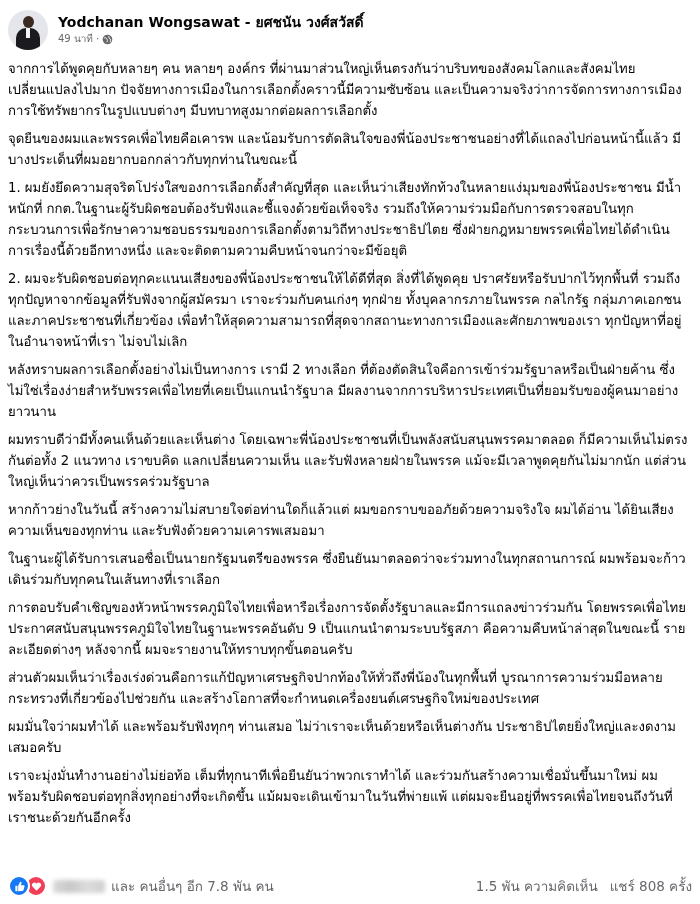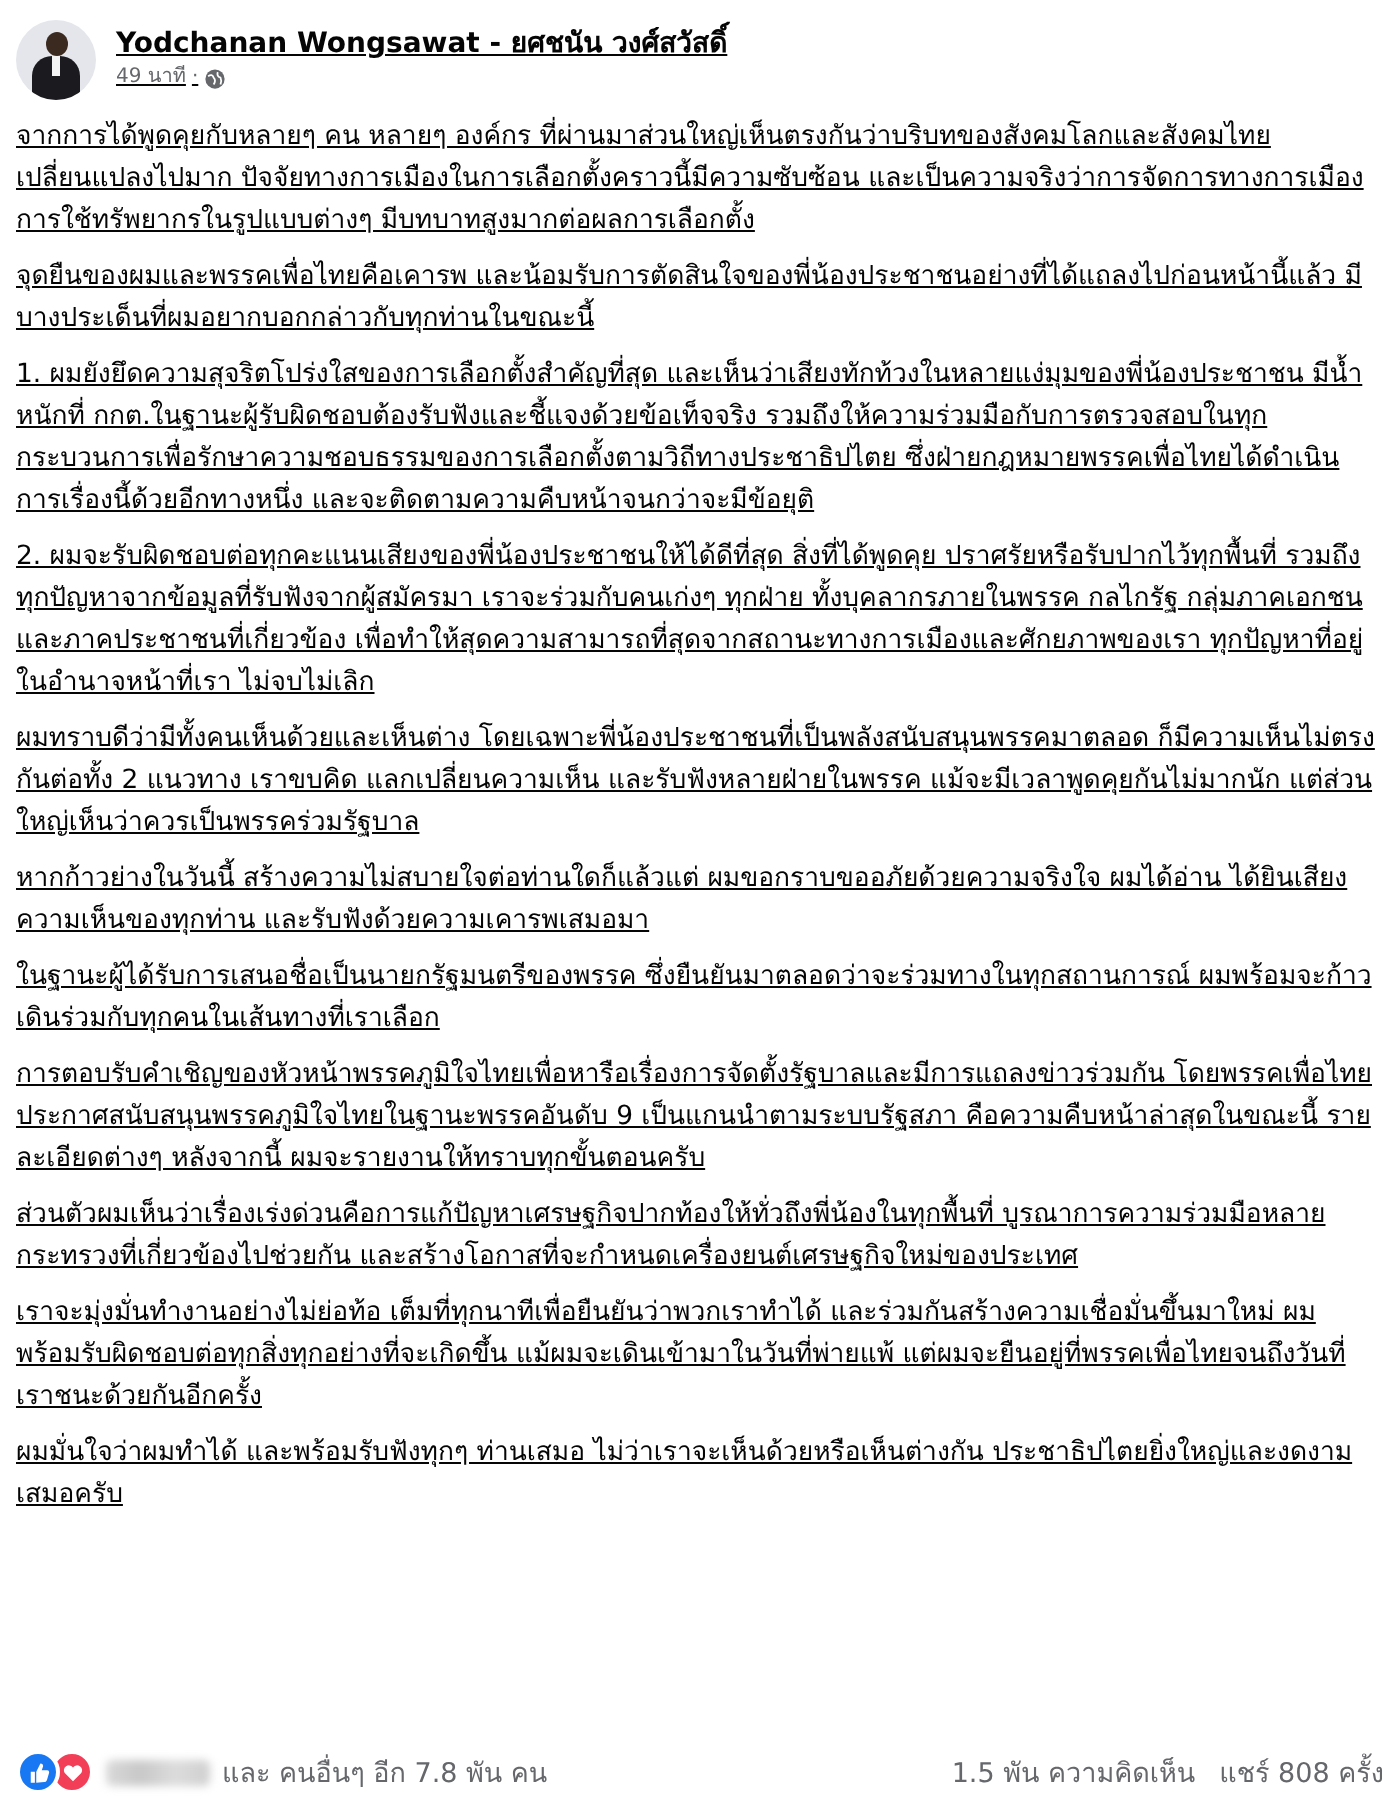--- a/index.html
+++ b/index.html
@@ -1,17 +1,17 @@
 <!DOCTYPE html>
 <html><head>
 <meta charset="utf-8">
 <style>
   html, body { margin:0; padding:0; background:#fff; }
   body { width:700px; height:904px; overflow:hidden; font-family:"DejaVu Sans","Liberation Sans",sans-serif; color:#050505; }
-  .post { position:relative; width:700px; height:688px; box-sizing:border-box; padding:0 8px;text-decoration:underline; }
+  .post { position:relative; width:700px; height:688px; box-sizing:border-box; padding:0 8px; }
   .header { display:flex; align-items:center; height:56px; padding-top:2px; }
   .avatar { width:40px; height:40px; border-radius:50%; background:#e4e6eb; overflow:hidden; position:relative; margin-right:10px; flex:none; }
   .avatar .head { position:absolute; left:15px; top:6px; width:11px; height:12px; border-radius:50%; background:#3a2a20; }
   .avatar .body { position:absolute; left:8px; top:18px; width:24px; height:26px; border-radius:10px 10px 0 0; background:#1b1b1f; }
   .avatar .shirt { position:absolute; left:18px; top:18px; width:4px; height:10px; background:#f4f4f4; }
   .author { font-weight:bold; font-size:14px; line-height:18px; color:#050505; }
   .meta { font-size:10px; color:#65676b; line-height:16px; display:flex; align-items:center; gap:3px; }
   .globe { display:inline-block; width:11px; height:11px; }
   .content { font-size:13.2px; line-height:21px; color:#050505; padding-right:4px; }
   .content p { margin:0 0 7px 0; }
@@ -45,27 +45,28 @@
         </svg>
       </div>
     </div>
   </div>
 
   <div class="content">
     <p>จากการได้พูดคุยกับหลายๆ คน หลายๆ องค์กร ที่ผ่านมาส่วนใหญ่เห็นตรงกันว่าบริบทของสังคมโลกและสังคมไทยเปลี่ยนแปลงไปมาก ปัจจัยทางการเมืองในการเลือกตั้งคราวนี้มีความซับซ้อน และเป็นความจริงว่าการจัดการทางการเมือง การใช้ทรัพยากรในรูปแบบต่างๆ มีบทบาทสูงมากต่อผลการเลือกตั้ง</p>
     <p>จุดยืนของผมและพรรคเพื่อไทยคือเคารพ และน้อมรับการตัดสินใจของพี่น้องประชาชนอย่างที่ได้แถลงไปก่อนหน้านี้แล้ว มีบางประเด็นที่ผมอยากบอกกล่าวกับทุกท่านในขณะนี้</p>
     <p>1. ผมยังยึดความสุจริตโปร่งใสของการเลือกตั้งสำคัญที่สุด และเห็นว่าเสียงทักท้วงในหลายแง่มุมของพี่น้องประชาชน มีน้ำหนักที่ กกต.ในฐานะผู้รับผิดชอบต้องรับฟังและชี้แจงด้วยข้อเท็จจริง รวมถึงให้ความร่วมมือกับการตรวจสอบในทุกกระบวนการเพื่อรักษาความชอบธรรมของการเลือกตั้งตามวิถีทางประชาธิปไตย ซึ่งฝ่ายกฎหมายพรรคเพื่อไทยได้ดำเนินการเรื่องนี้ด้วยอีกทางหนึ่ง และจะติดตามความคืบหน้าจนกว่าจะมีข้อยุติ</p>
     <p>2. ผมจะรับผิดชอบต่อทุกคะแนนเสียงของพี่น้องประชาชนให้ได้ดีที่สุด สิ่งที่ได้พูดคุย ปราศรัยหรือรับปากไว้ทุกพื้นที่ รวมถึงทุกปัญหาจากข้อมูลที่รับฟังจากผู้สมัครมา เราจะร่วมกับคนเก่งๆ ทุกฝ่าย ทั้งบุคลากรภายในพรรค กลไกรัฐ กลุ่มภาคเอกชน และภาคประชาชนที่เกี่ยวข้อง เพื่อทำให้สุดความสามารถที่สุดจากสถานะทางการเมืองและศักยภาพของเรา ทุกปัญหาที่อยู่ในอำนาจหน้าที่เรา ไม่จบไม่เลิก</p>
+    <p>หลังทราบผลการเลือกตั้งอย่างไม่เป็นทางการ เรามี 2 ทางเลือก ที่ต้องตัดสินใจคือการเข้าร่วมรัฐบาลหรือเป็นฝ่ายค้าน ซึ่งไม่ใช่เรื่องง่ายสำหรับพรรคเพื่อไทยที่เคยเป็นแกนนำรัฐบาล มีผลงานจากการบริหารประเทศเป็นที่ยอมรับของผู้คนมาอย่างยาวนาน</p>
     <p>ผมทราบดีว่ามีทั้งคนเห็นด้วยและเห็นต่าง โดยเฉพาะพี่น้องประชาชนที่เป็นพลังสนับสนุนพรรคมาตลอด ก็มีความเห็นไม่ตรงกันต่อทั้ง 2 แนวทาง เราขบคิด แลกเปลี่ยนความเห็น และรับฟังหลายฝ่ายในพรรค แม้จะมีเวลาพูดคุยกันไม่มากนัก แต่ส่วนใหญ่เห็นว่าควรเป็นพรรคร่วมรัฐบาล</p>
     <p>หากก้าวย่างในวันนี้ สร้างความไม่สบายใจต่อท่านใดก็แล้วแต่ ผมขอกราบขออภัยด้วยความจริงใจ ผมได้อ่าน ได้ยินเสียงความเห็นของทุกท่าน และรับฟังด้วยความเคารพเสมอมา</p>
     <p>ในฐานะผู้ได้รับการเสนอชื่อเป็นนายกรัฐมนตรีของพรรค ซึ่งยืนยันมาตลอดว่าจะร่วมทางในทุกสถานการณ์ ผมพร้อมจะก้าวเดินร่วมกับทุกคนในเส้นทางที่เราเลือก</p>
     <p>การตอบรับคำเชิญของหัวหน้าพรรคภูมิใจไทยเพื่อหารือเรื่องการจัดตั้งรัฐบาลและมีการแถลงข่าวร่วมกัน โดยพรรคเพื่อไทยประกาศสนับสนุนพรรคภูมิใจไทยในฐานะพรรคอันดับ 9 เป็นแกนนำตามระบบรัฐสภา คือความคืบหน้าล่าสุดในขณะนี้ รายละเอียดต่างๆ หลังจากนี้ ผมจะรายงานให้ทราบทุกขั้นตอนครับ</p>
     <p>ส่วนตัวผมเห็นว่าเรื่องเร่งด่วนคือการแก้ปัญหาเศรษฐกิจปากท้องให้ทั่วถึงพี่น้องในทุกพื้นที่ บูรณาการความร่วมมือหลายกระทรวงที่เกี่ยวข้องไปช่วยกัน และสร้างโอกาสที่จะกำหนดเครื่องยนต์เศรษฐกิจใหม่ของประเทศ</p>
+    <p>ผมมั่นใจว่าผมทำได้ และพร้อมรับฟังทุกๆ ท่านเสมอ ไม่ว่าเราจะเห็นด้วยหรือเห็นต่างกัน ประชาธิปไตยยิ่งใหญ่และงดงามเสมอครับ</p>
     <p>เราจะมุ่งมั่นทำงานอย่างไม่ย่อท้อ เต็มที่ทุกนาทีเพื่อยืนยันว่าพวกเราทำได้ และร่วมกันสร้างความเชื่อมั่นขึ้นมาใหม่ ผมพร้อมรับผิดชอบต่อทุกสิ่งทุกอย่างที่จะเกิดขึ้น แม้ผมจะเดินเข้ามาในวันที่พ่ายแพ้ แต่ผมจะยืนอยู่ที่พรรคเพื่อไทยจนถึงวันที่เราชนะด้วยกันอีกครั้ง</p>
-    <p>ผมมั่นใจว่าผมทำได้ และพร้อมรับฟังทุกๆ ท่านเสมอ ไม่ว่าเราจะเห็นด้วยหรือเห็นต่างกัน ประชาธิปไตยยิ่งใหญ่และงดงามเสมอครับ</p>
   </div>
 
   <div class="footer">
     <div class="reacts">
       <span class="react like">
         <svg width="11" height="11" viewBox="0 0 16 16">
             <path d="M2 7h3v8H2z M6 15V7l3-6c1.5 0 2 1 2 2l-1 3h4c1 0 1.6 1 1.3 2l-1.5 5c-.3.8-1 1.5-2 1.5z" fill="#fff"></path>
           </svg>
       </span>
       <span class="react love">

